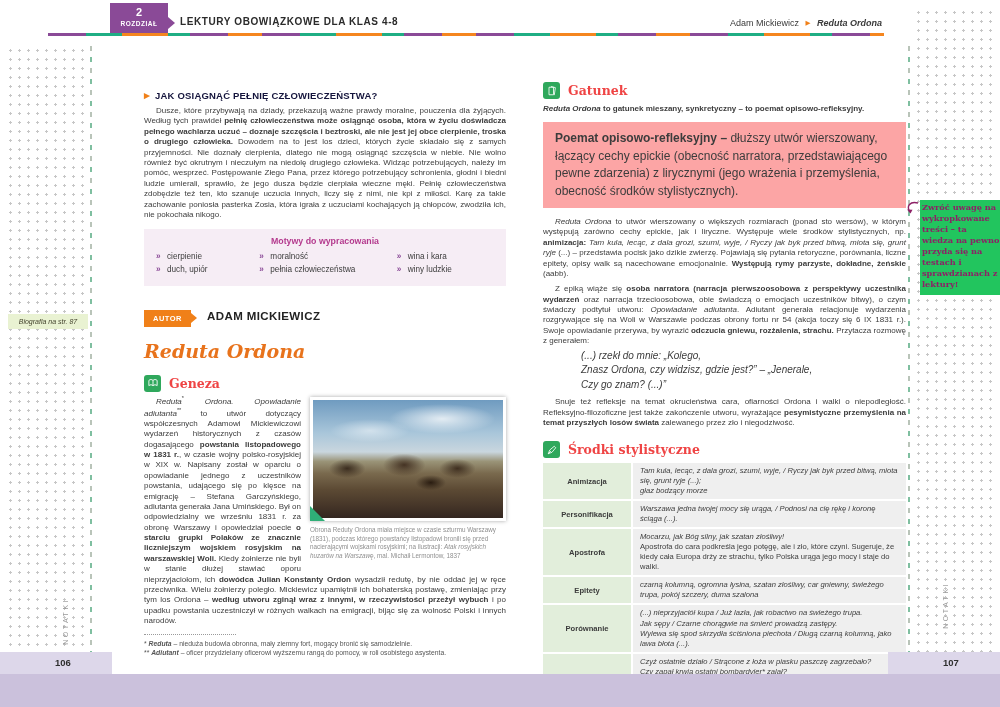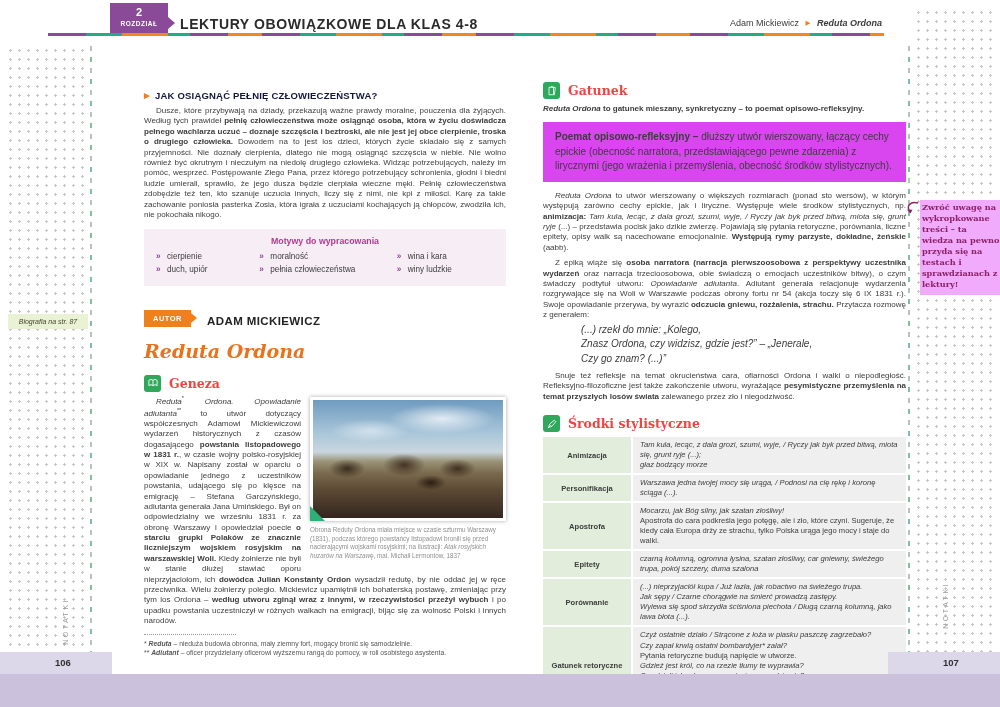--- a/index.html
+++ b/index.html
@@ -26,21 +26,21 @@
   .notatki-left{left:62px;top:598px;}
   .notatki-right{left:942px;top:582px;}
 
   
   .chapter-badge{position:absolute;left:110px;top:3px;width:58px;height:30px;background:#8a4a97;
         color:#fff;text-align:center;line-height:1;}
   .chapter-badge:after{content:"";position:absolute;right:-7px;top:14px;border-top:6px solid transparent;
         border-bottom:6px solid transparent;border-left:7px solid #8a4a97;}
   .ch-num{font-size:11px;font-weight:bold;padding-top:4px;}
   .ch-lab{font-size:6.5px;font-weight:bold;letter-spacing:.5px;padding-top:3px;}
-  .chapter-title{position:absolute;left:180px;top:16px;font-size:14px;font-weight:bold;
+  .chapter-title{position:absolute;left:180px;top:16px;font-size:10px;font-weight:bold;
         letter-spacing:.6px;color:#2b2b2b;}
   .running-head{position:absolute;right:118px;top:18px;font-size:9px;color:#3a3a3a;}
   .rh-arrow{color:#f08019;font-size:6.5px;margin:0 4px;vertical-align:1px;}
   .head-rule{position:absolute;left:48px;top:33px;width:836px;height:3px;
         background:repeating-linear-gradient(90deg,#8a4a97 0 38px,#1fae84 38px 74px,#f5861f 74px 120px,#1fae84 120px 142px,#8a4a97 142px 180px,#f5861f 180px 214px);}
 
   
   .col{position:absolute;top:40px;width:362px;}
   .col-left{left:100px;margin-left:44px;}
   .col-right{left:543px;width:363px;}
@@ -49,21 +49,21 @@
   .tri{color:#f08019;font-size:7.5px;margin-right:5px;vertical-align:1px;}
   .body{font-size:8px;line-height:1.3;text-align:justify;margin:5px 0 0 0;}
   .ind{text-indent:12px;}
 
   .motifs{margin-top:9px;background:#f6edf5;padding:7px 12px 9px 12px;}
   .motifs-title{text-align:center;color:#b43a8e;font-weight:bold;font-size:8.8px;margin-bottom:5px;}
   .motifs-grid{display:grid;grid-template-columns:1fr 1.35fr 1fr;column-gap:6px;}
   .motif{font-size:8.2px;line-height:1.55;padding-left:11px;position:relative;}
   .motif:before{content:"»";position:absolute;left:0;color:#8a4a97;font-weight:bold;}
 
-  .author-row{margin-top:24px;display:flex;align-items:flex-end;}
+  .author-row{margin-top:24px;display:flex;align-items:flex-start;}
   .autor-badge{background:#f08019;color:#fff;font-weight:bold;font-size:7.5px;letter-spacing:.5px;
         padding:4px 9px;position:relative;}
   .autor-badge:after{content:"";position:absolute;right:-6px;top:50%;margin-top:-5px;
         border-top:5px solid transparent;border-bottom:5px solid transparent;border-left:6px solid #f08019;}
   .author-name{font-weight:bold;font-size:11.5px;color:#222;letter-spacing:.4px;margin-left:16px;}
   .work-title{margin-top:13px;font-family:"DejaVu Serif",serif;font-style:italic;font-weight:bold;
         font-size:19px;color:#e8731c;}
 
   .icon-head{display:flex;align-items:center;margin-top:13px;margin-bottom:3px;}
   .gicon{width:17px;height:17px;background:#2fa85c;border-radius:3px;display:inline-flex;
@@ -83,30 +83,30 @@
          linear-gradient(180deg,#6f9bc0 0%,#a9c6da 28%,#c9d6de 44%,#9a9478 52%,#7a6a4e 62%,#5c4a34 76%,#453528 90%,#332620 100%);}
   .fold{position:absolute;left:-3px;bottom:-3px;width:0;height:0;
         border-bottom:15px solid #2fae77;border-right:15px solid transparent;}
   .caption{margin-top:5px;font-size:6.3px;line-height:1.4;color:#8f8f8f;text-align:left;}
 
   .footnotes{clear:both;padding-top:7px;}
   .fn-rule{width:92px;border-top:1px dotted #9a9a9a;margin-bottom:4px;}
   .fn{font-size:6.8px;line-height:1.45;margin:0;color:#555;}
 
   .intro{text-align:left;}
-  .defbox{margin-top:8px;background:#d946ef;padding:8px 12px;font-size:10px;line-height:1.45;}
+  .defbox{margin-top:8px;background:#fca5a5;padding:8px 12px;font-size:12px;line-height:1.45;}
   .quote{margin:2px 0 0 38px;}
   .qline{font-style:italic;font-size:10px;line-height:1.45;}
 
   .stable{margin-top:5px;display:grid;grid-template-columns:88px 1fr;gap:2px;}
   .slabel{background:#e2eedb;display:flex;align-items:center;justify-content:center;
         font-weight:bold;font-size:7.6px;text-align:center;padding:3px 4px;line-height:1.25;}
   .scontent{background:#efefef;font-size:7.6px;line-height:1.32;padding:3px 7px;}
 
-  .margin-note{position:absolute;left:920px;top:200px;width:78px;background:#f0abfc;
+  .margin-note{position:absolute;left:920px;top:200px;width:78px;background:#22c55e;
         font-family:"DejaVu Serif",serif;font-weight:bold;font-size:8.2px;line-height:1.35;
         color:#8d2166;padding:2px 0 4px 2px;}
   .mn-arrow{position:absolute;left:-16px;top:0px;}
 
   .footer-band{position:absolute;left:0;top:674px;width:1000px;height:33px;background:#cbc1dc;}
   .page-tab{position:absolute;top:652px;height:22px;background:#ddd7ea;}
   .tab-left{left:0;width:112px;}
   .tab-right{left:888px;width:112px;}
   .pnum{position:absolute;top:5px;font-size:9.5px;font-weight:bold;color:#2e2e2e;}
   .tab-left .pnum{left:55px;}

